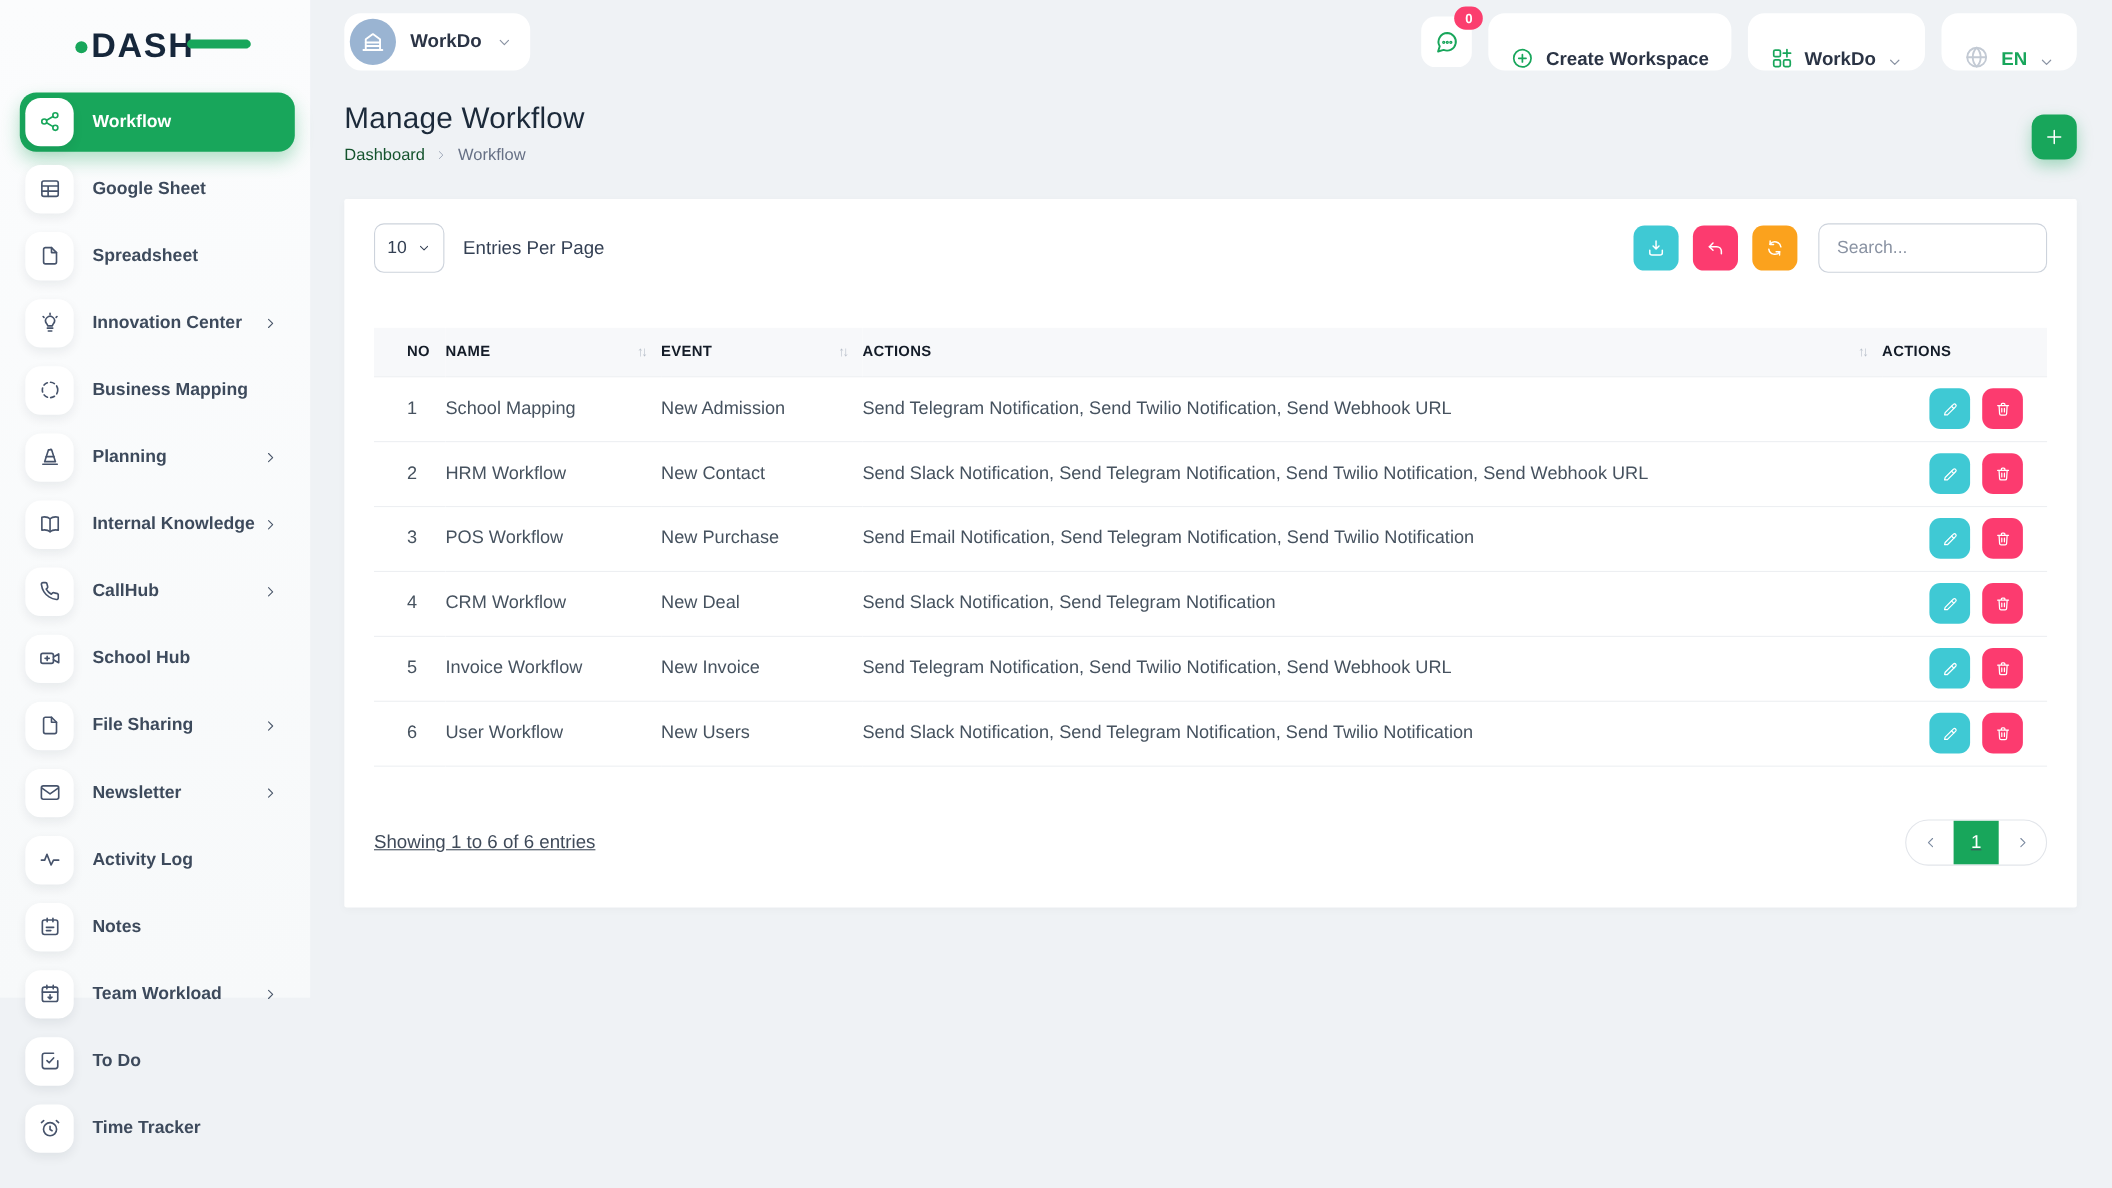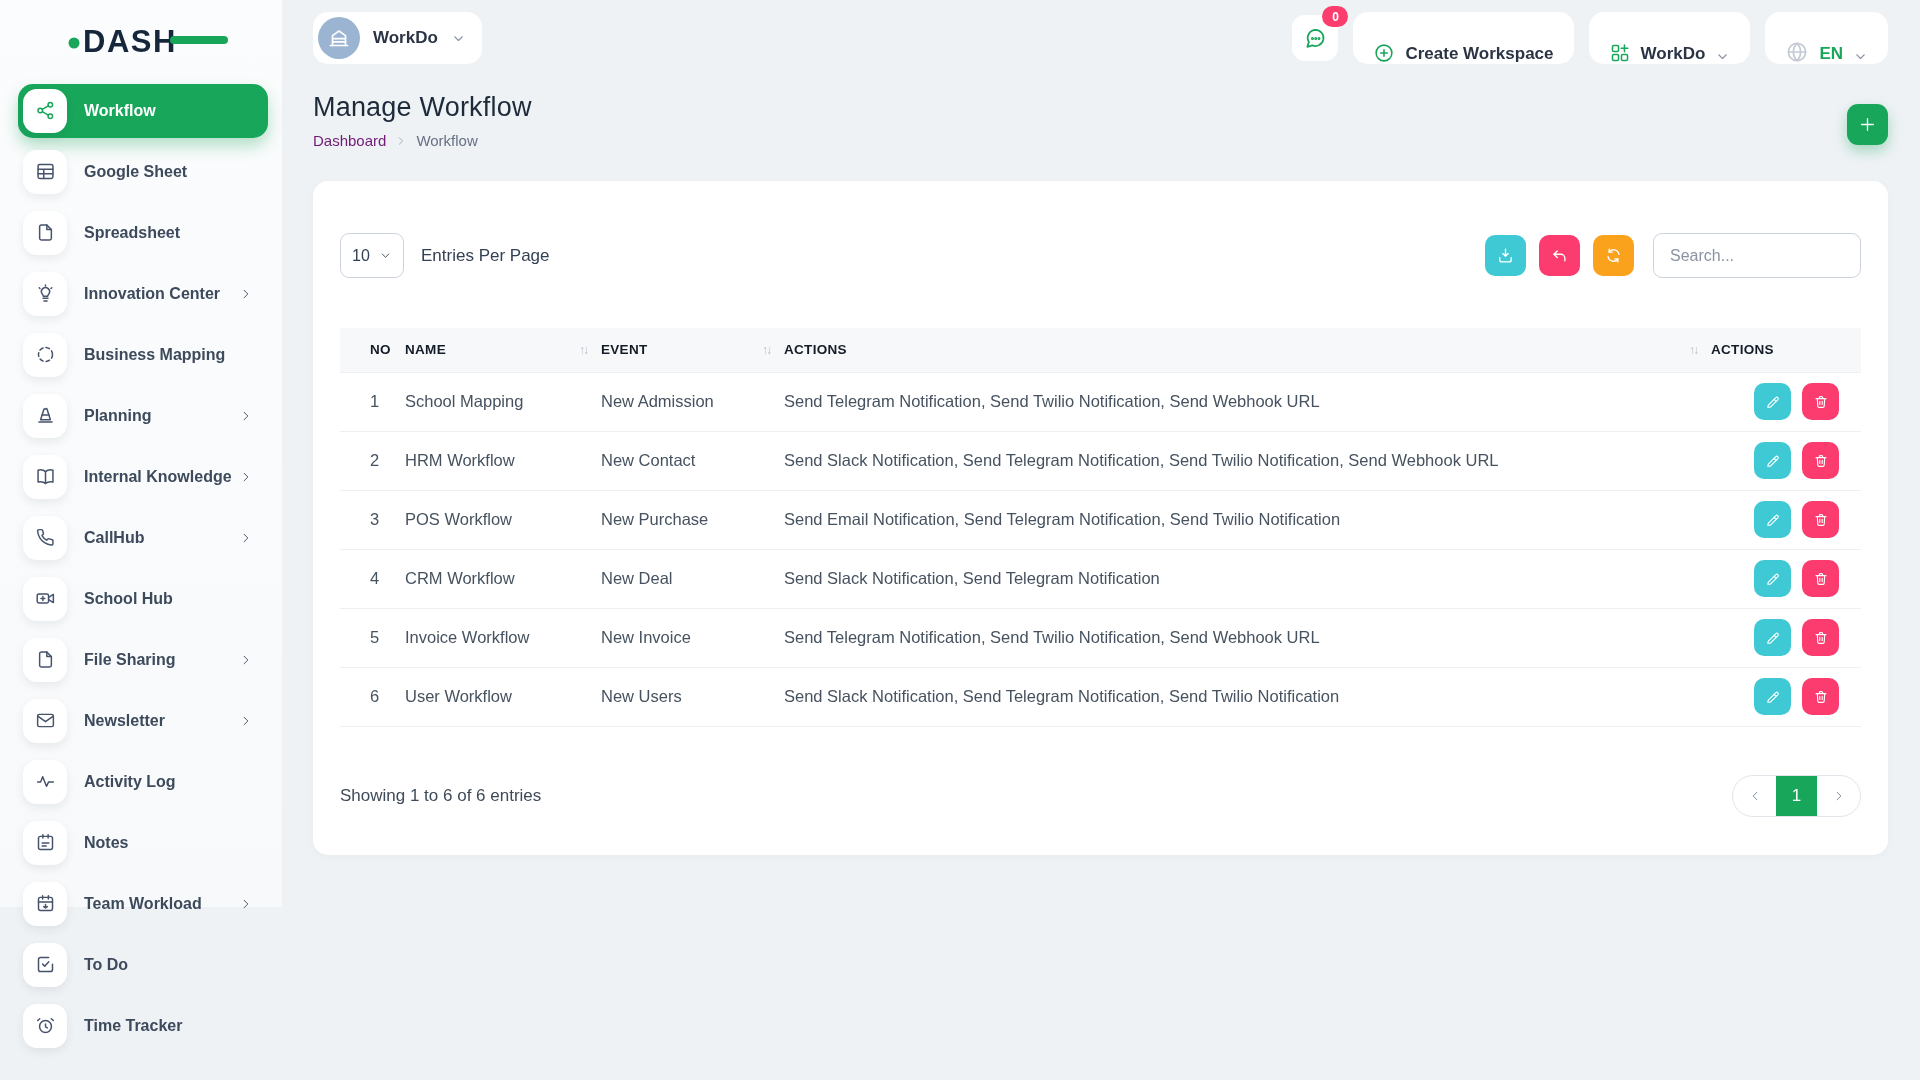--- a/index.html
+++ b/index.html
@@ -69,34 +69,34 @@
     display:flex; align-items:flex-end; gap:10px; padding:0 20px;
     font-size:17px; font-weight:600; color:#2b3445;
   }
   .green-ic { color:#18a65b; } .green-ic svg { width:22px; height:22px; }
   .globe-ic { color:#c3cad4; } .globe-ic svg { width:24px; height:24px; }
   .lang { color:#18a65b; }
 
   .page-head { display:flex; align-items:flex-start; margin-top:28px; }
   .page-title { font-size:27px; font-weight:400; color:#1c2a3a; letter-spacing:.2px; }
   .breadcrumb { display:flex; align-items:center; gap:9px; margin-top:9px; font-size:15px; }
-  .bc-link { color:#701a75; cursor:pointer; text-decoration:none; }
+  .bc-link { color:#14532d; cursor:pointer; text-decoration:none; }
   .bc-sep { color:#98a2b3; } .bc-sep svg { width:12px; height:12px; }
   .bc-cur { color:#667085; }
   .add-btn {
     margin-left:auto; margin-top:12px; width:41px; height:41px; border-radius:11px;
     background:#18a65b; color:#fff; display:flex; align-items:center; justify-content:center;
     box-shadow:0 6px 14px rgba(24,166,91,.35);
   }
   .add-btn svg { width:19px; height:19px; }
 
   
   .card {
-    margin-top:32px; background:#fff; border-radius:15px;
-    padding:52px 27px 38px; box-shadow:0 2px 8px rgba(16,24,40,.03);
+    margin-top:32px; background:#fff; border-radius:2px;
+    padding:22px 27px 38px; box-shadow:0 2px 8px rgba(16,24,40,.03);
   }
   .controls { display:flex; align-items:center; }
   .entries-select {
     width:64px; height:45px; border:1px solid #cdd3dc; border-radius:9px;
     display:flex; align-items:center; justify-content:center; gap:9px;
     font-size:16px; color:#344054; cursor:pointer; background:#fff;
   }
   .sel-chev { color:#344054; } .sel-chev svg { width:13px; height:13px; }
   .entries-label { margin-left:17px; font-size:17px; color:#344054; }
   .toolbar { margin-left:auto; display:flex; gap:13px; }
@@ -128,21 +128,21 @@
   .wf-table tbody tr:last-child td { border-bottom:1px solid #edeff2; }
   .row-actions { display:flex; gap:11px; justify-content:flex-end; padding-right:22px; }
   .row-btn {
     width:37px; height:37px; border-radius:10px; color:#fff;
     display:flex; align-items:center; justify-content:center;
   }
   .row-btn svg { width:16px; height:16px; }
   .rb-edit { background:#3fc9d4; }
   .rb-del { background:#fc3b6f; }
 
-  .card-footer { display:flex; align-items:center; margin-top:48px; }
+  .card-footer { display:flex; align-items:center; margin-top:48px;text-decoration:underline; }
   .summary { font-size:17px; color:#3f4a59; }
   .pagination {
     margin-left:auto; display:flex; align-items:stretch; height:42px;
     border:1px solid #e2e5ea; border-radius:21px; overflow:hidden; background:#fff;
   }
   .pg-btn { width:43px; display:flex; align-items:center; justify-content:center; color:#7b8aa0; }
   .pg-btn svg { width:14px; height:14px; }
   .pg-num {
     width:41px; background:#18a65b; color:#fff; font-size:17px;
     display:flex; align-items:center; justify-content:center; cursor:pointer;

